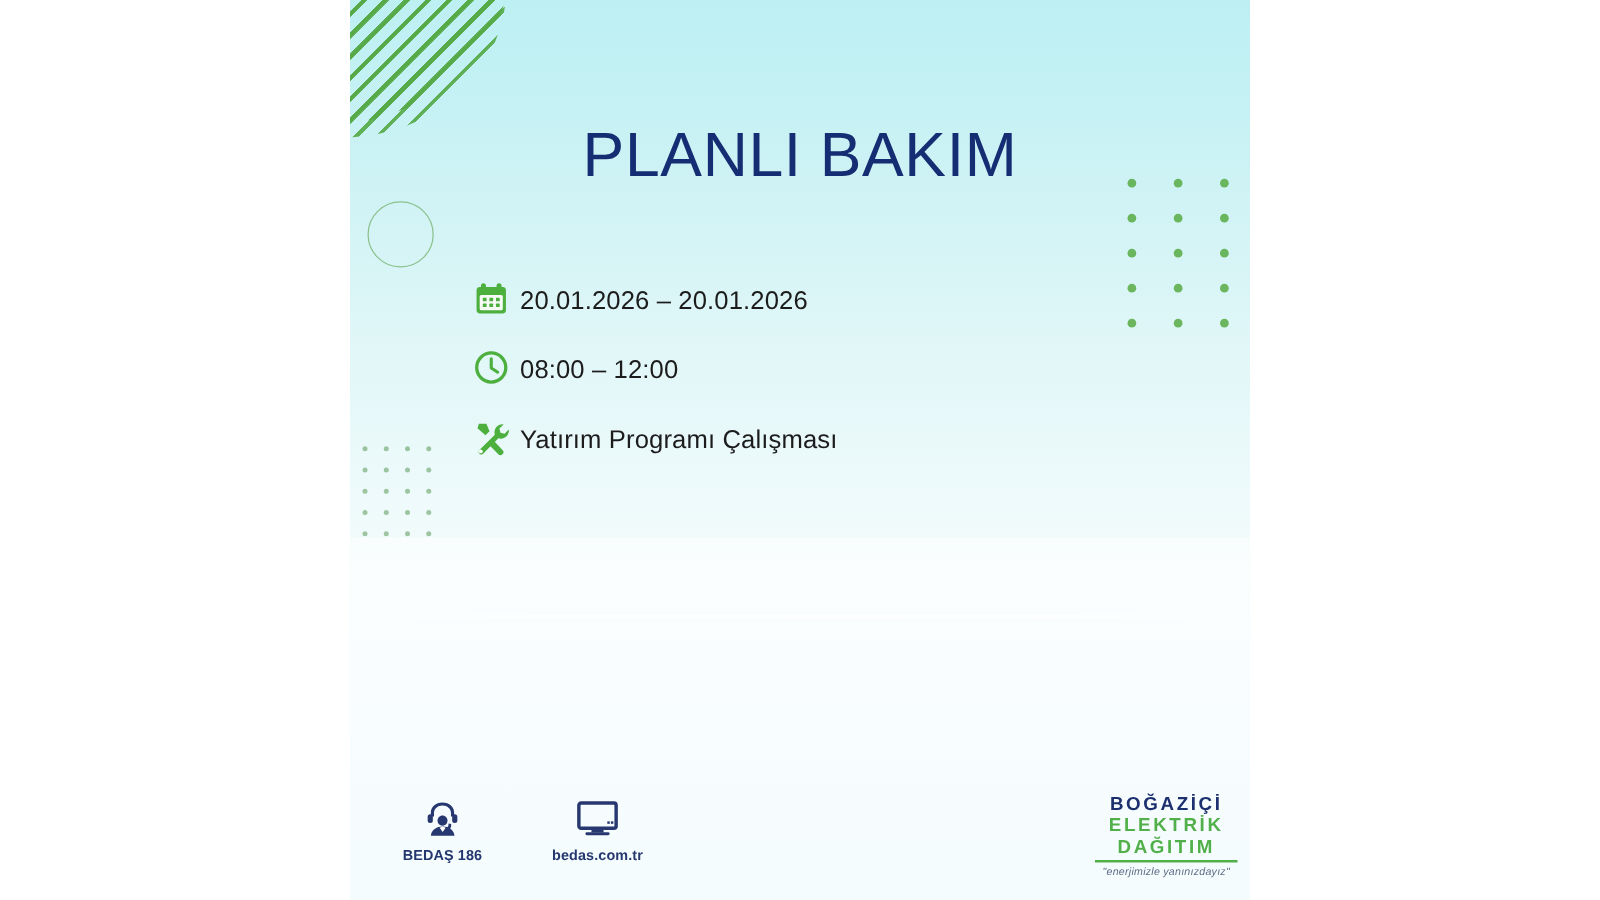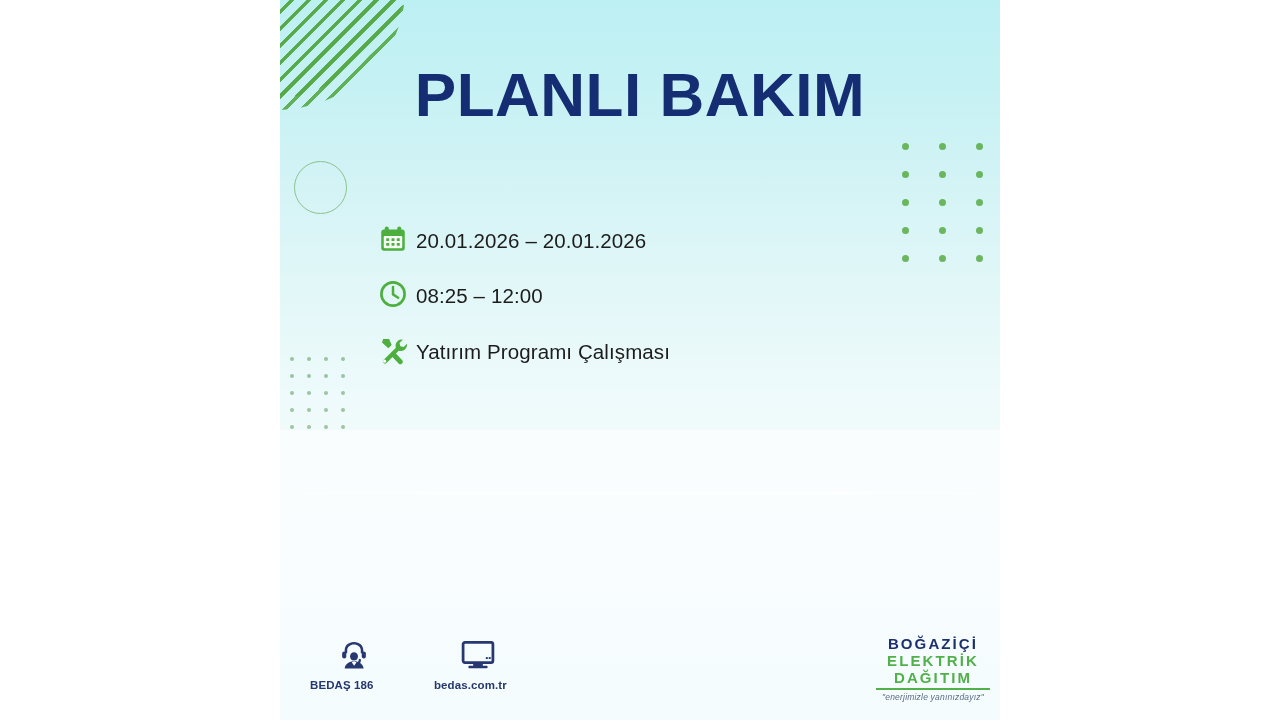--- a/index.html
+++ b/index.html
@@ -127,26 +127,27 @@
 
   
   #titles {
     position: absolute;
     left: 0;
     top: 62px;
     width: 720px;
     text-align: center;
   }
   #title-main {
-    font-size: 62px;
-    font-weight: 700;
+    font-size: 50px;
+    font-weight: 400;
     letter-spacing: 0.5px;
     color: #152d72;
     line-height: 1.06;
     white-space: nowrap;
+    margin-top: 36px;
   }
   #title-sub {
     margin-top: 4px;
     font-size: 38px;
     font-weight: 400;
     letter-spacing: 0.2px;
     color: #1d3a77;
     line-height: 1.1;
     white-space: nowrap;
   }
@@ -192,21 +193,21 @@
   #footer-contacts {
     position: absolute;
     left: 30px;
     top: 636px;
     display: flex;
     gap: 36px;
     align-items: flex-start;
   }
   .contact {
     width: 88px;
-    text-align: left;
+    text-align: center;
     color: #23356e;
   }
   .contact .cico {
     height: 38px;
     display: flex;
     align-items: center;
     justify-content: center;
   }
   .contact .clabel {
     margin-top: 5px;
@@ -327,21 +328,21 @@
         <div class="txt">20.01.2026 – 20.01.2026</div>
       </div>
 
       <div class="row" id="row-time">
         <div class="ico">
           <svg width="30" height="30" viewBox="0 0 24 24">
             <circle cx="12" cy="12" r="9.3" fill="none" stroke="#4caf3e" stroke-width="2.1"></circle>
             <path d="M12 6.4 L12 12.3 L16.1 15.0" fill="none" stroke="#4caf3e" stroke-width="2" stroke-linecap="round" stroke-linejoin="round"></path>
           </svg>
         </div>
-        <div class="txt">08:25 – 12:00</div>
+        <div class="txt">08:00 – 12:00</div>
       </div>
 
       <div class="row" id="row-type">
         <div class="ico">
           <svg width="30" height="30" viewBox="0 0 24 24">
             <g fill="#4caf3e">
               <path d="M19.9 3.6a5.1 5.1 0 0 0-5.6 6.6L4.4 20.0a1.7 1.7 0 0 0 2.4 2.4L16.6 12.5a5.1 5.1 0 0 0 6.6-5.6l-2.7 2.7-2.6-0.7-0.7-2.6 2.7-2.7z"></path>
               <path d="M8.9 3.2 4.1 3.2 3.2 6.0 8.3 10.6 10.9 8.0z"></path>
               <path d="M13.2 13.6 19.2 20.0a1.9 1.9 0 1 1-2.7 2.7L10.4 16.4z"></path>
               <circle cx="5.3" cy="20.9" r="1.25" fill="#ffffff"></circle>

